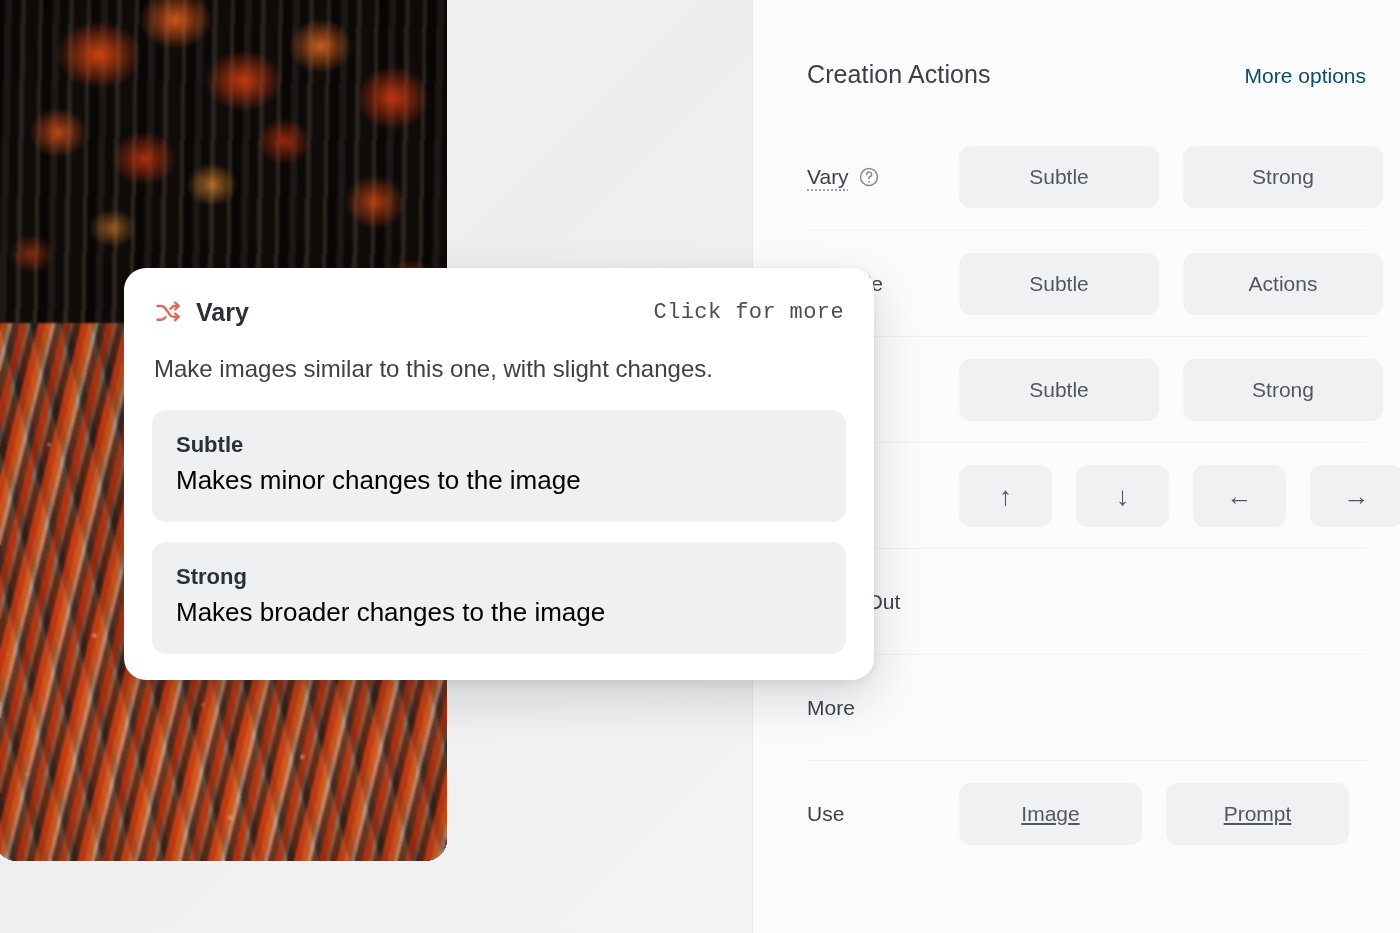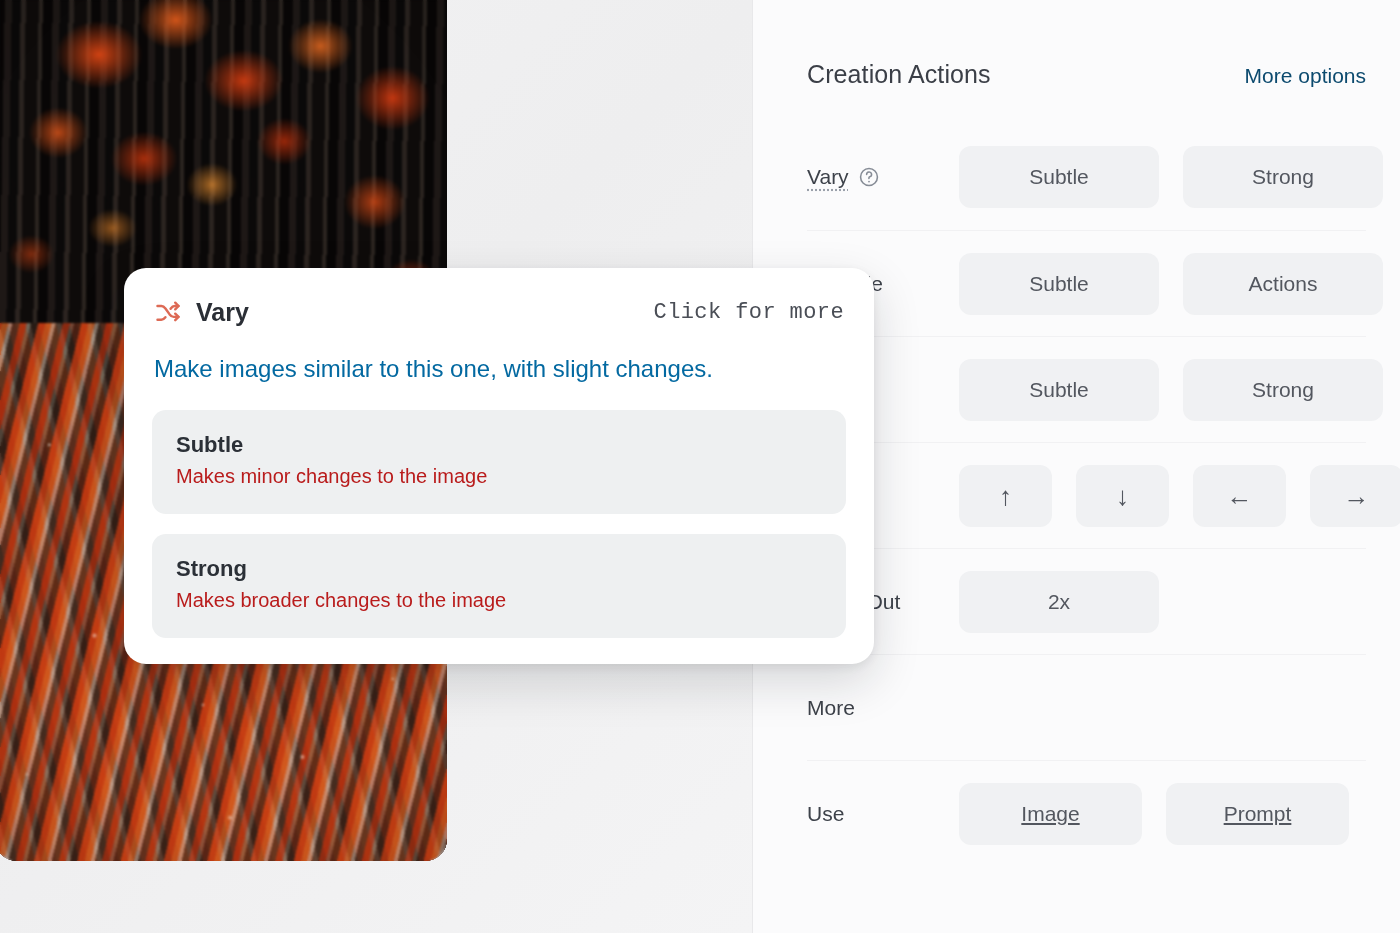--- a/index.html
+++ b/index.html
@@ -256,21 +256,21 @@
     font-size: 22px;
     color: #4a4e56;
     letter-spacing: .4px;
     margin-left: 24px;
   }
 
   .pop-desc {
     margin-top: 26px;
     padding: 0 2px;
     font-size: 24px;
-    color: #0369a1;
+    color: #404040;
     line-height: 1.3;
   }
 
   .pop-options { margin-top: 26px; }
 
   .pop-option {
     background: #eef0f1;
     border-radius: 14px;
     padding: 22px 24px 26px 24px;
     cursor: pointer;
@@ -278,22 +278,22 @@
   .pop-option + .pop-option { margin-top: 20px; }
 
   .pop-option-title {
     font-size: 22px;
     font-weight: 700;
     color: #2b3037;
     margin-bottom: 7px;
   }
 
   .pop-option-desc {
-    font-size: 20px;
-    color: #b91c1c;
+    font-size: 26px;
+    color: #000000;
   }
 </style>
 </head>
 <body>
 
 <div class="app">
 
   <div class="workspace">
     <div class="artwork">
       <div class="art-layer art-trunks"></div>
@@ -370,21 +370,20 @@
             <span class="arrow-glyph">→</span>
           </button>
         </div>
       </div>
 
       <div class="row">
         <div class="row-label">
           <span class="row-label-text">Zoom Out</span>
         </div>
         <div class="row-buttons">
-          <button class="pill">2x</button>
         </div>
       </div>
 
       <div class="row">
         <div class="row-label">
           <span class="row-label-text">More</span>
         </div>
       </div>
 
       <div class="row">

